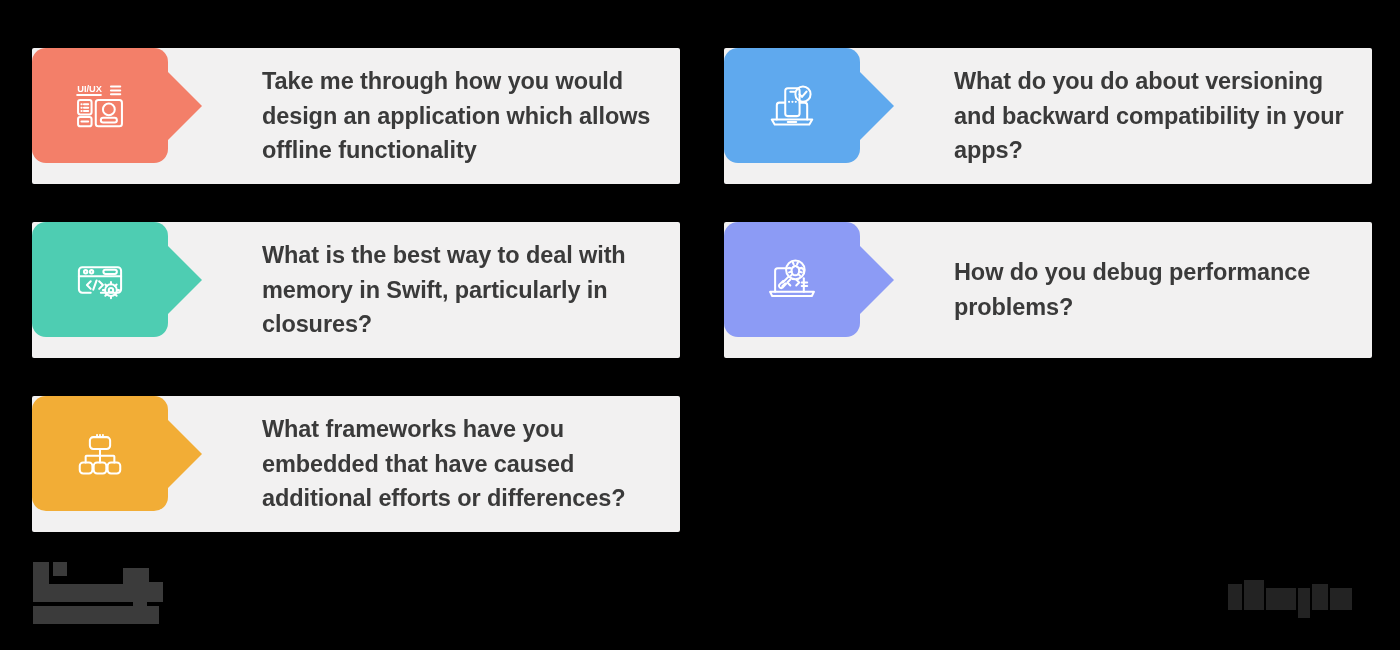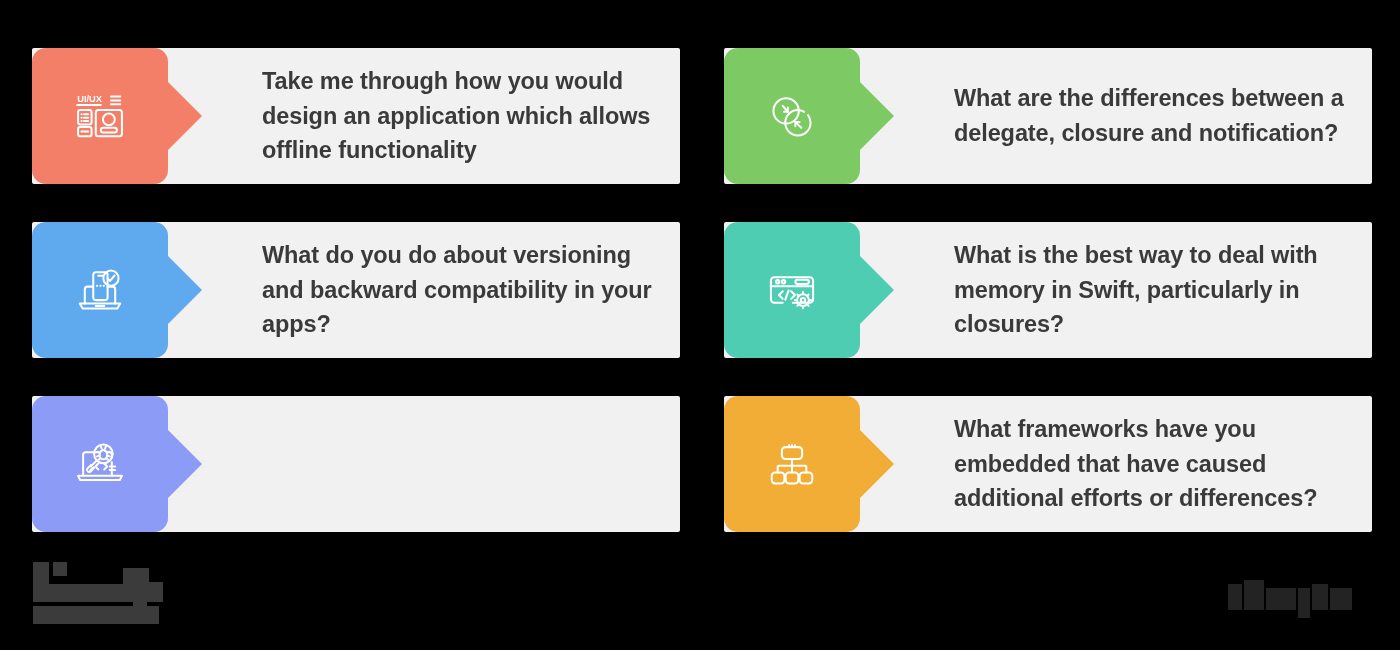--- a/index.html
+++ b/index.html
@@ -39,21 +39,21 @@
     background: #f2f1f1;
     border-radius: 2px;
     overflow: visible;
   }
 
   
   .card-icon-block {
     position: relative;
     flex: 0 0 136px;
     width: 136px;
-    height: 136px;
+    height: 115px;
     border-radius: 14px;
     display: flex;
     align-items: center;
     justify-content: center;
     z-index: 2;
   }
 
   
   .card-icon-block::after {
     content: "";
@@ -130,33 +130,20 @@
           <rect x="6" y="45" width="16" height="11" rx="2.5"></rect>
           <line x1="10" y1="50.5" x2="18" y2="50.5"></line>
           <rect x="27" y="25" width="31" height="31" rx="3"></rect>
           <circle cx="42.5" cy="36" r="7"></circle>
           <rect x="33" y="46" width="19" height="5.5" rx="2.75"></rect>
         </svg>
       </div>
       <div class="card-text">Take me through how you would design an application which allows offline functionality</div>
     </div>
 
-    <div class="card">
-      <div class="card-icon-block" style="background:#7dc963;color:#7dc963">
-        <svg viewBox="0 0 64 64" fill="none" stroke="#ffffff" stroke-width="2.4" stroke-linecap="round" stroke-linejoin="round">
-          <circle cx="25" cy="26" r="15"></circle>
-          <circle cx="39" cy="40" r="15" stroke-dasharray="78 6"></circle>
-          <path d="M21 20 L27 27"></path>
-          <path d="M27 27 L27 22 M27 27 L22.5 27"></path>
-          <path d="M43 46 L36 39"></path>
-          <path d="M36 39 L36 44 M36 39 L41 39"></path>
-        </svg>
-      </div>
-      <div class="card-text">What are the differences between a delegate, closure and notification?</div>
-    </div>
 
     <div class="card">
       <div class="card-icon-block" style="background:#5fa9ee;color:#5fa9ee">
         <svg viewBox="0 0 64 64" fill="none" stroke="#ffffff" stroke-width="2.4" stroke-linecap="round" stroke-linejoin="round">
           <path d="M14 48 V31 a3 3 0 0 1 3-3 h6"></path>
           <path d="M41 28 h6 a3 3 0 0 1 3 3 v17"></path>
           <path d="M8 48 h48 l-3.5 6 H11.5 Z"></path>
           <line x1="27" y1="51" x2="37" y2="51"></line>
           <rect x="24" y="11" width="17" height="33" rx="3"></rect>
           <line x1="30" y1="15" x2="35" y2="15"></line>
@@ -208,20 +195,21 @@
           <path d="M28.3 27.7 L21 35"></path>
           <path d="M21.5 33 L17 37.5 a2.6 2.6 0 0 0 3.6 3.6 L25 36.5"></path>
           <ellipse cx="36" cy="21" rx="4.5" ry="5.5"></ellipse>
           <path d="M33.5 16.8 a3 3 0 0 1 5 0"></path>
           <path d="M34 13.5 L33 11.3 M38 13.5 L39 11.3"></path>
           <path d="M31.5 18.5 L28.5 17.5 M40.5 18.5 L43.5 17.5"></path>
           <path d="M31.5 22 L28.5 23 M40.5 22 L43.5 23"></path>
           <path d="M32.5 25 L30.5 27 M39.5 25 L41.5 27"></path>
         </svg>
       </div>
+      <div class="card-text">How do you debug performance problems?</div>
     </div>
 
     <div class="card">
       <div class="card-icon-block" style="background:#f2ad36;color:#f2ad36">
         <svg viewBox="0 0 64 64" fill="none" stroke="#ffffff" stroke-width="2.4" stroke-linecap="round" stroke-linejoin="round">
           <rect x="20" y="12" width="24" height="14" rx="4"></rect>
           <line x1="28.5" y1="9.5" x2="28.5" y2="9.8"></line>
           <line x1="32" y1="9.5" x2="32" y2="9.8"></line>
           <line x1="35.5" y1="9.5" x2="35.5" y2="9.8"></line>
           <line x1="32" y1="26" x2="32" y2="34"></line>

